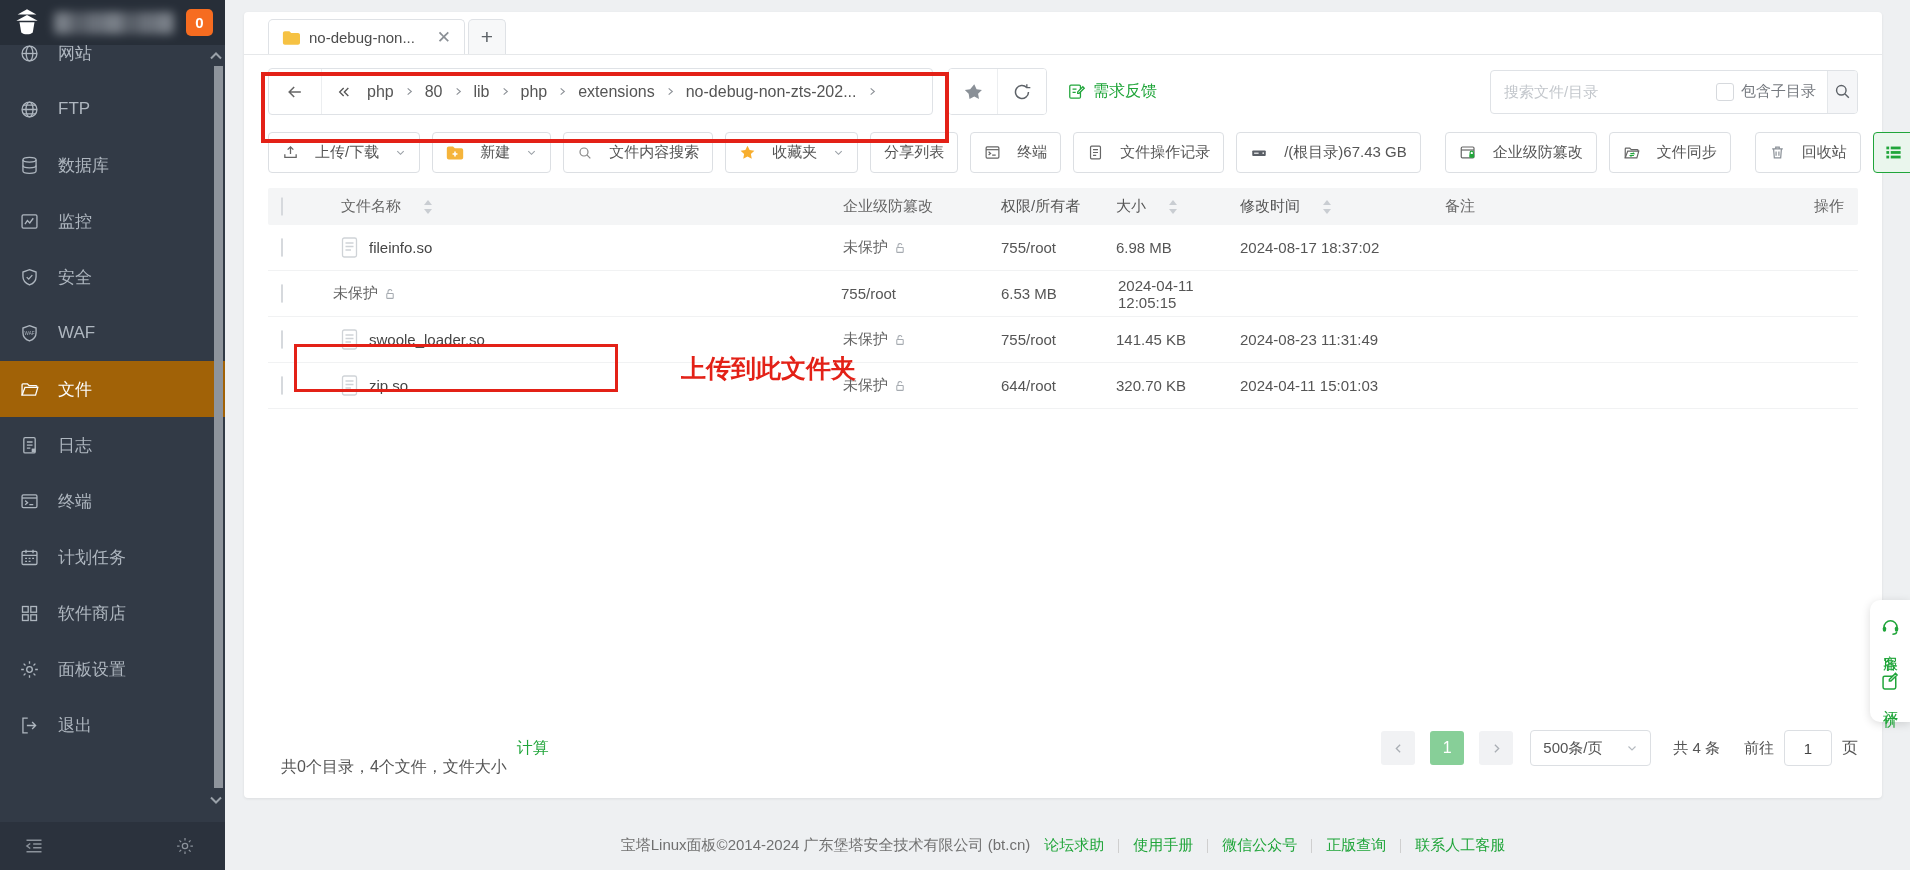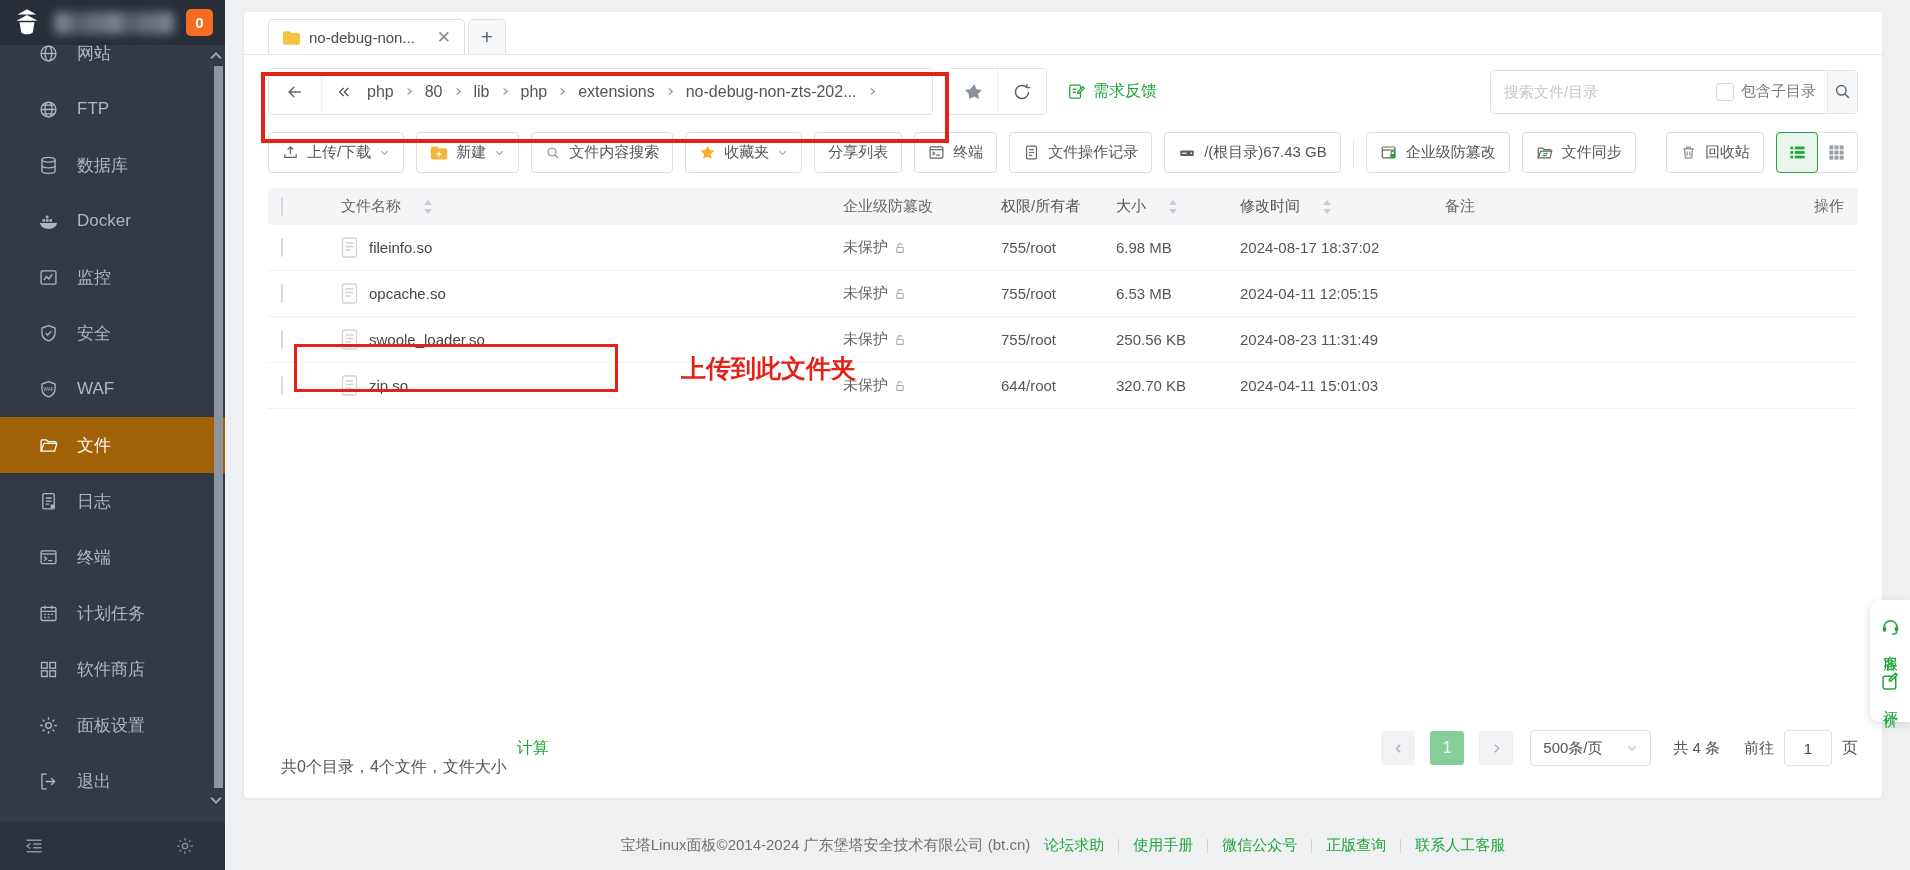--- a/index.html
+++ b/index.html
@@ -6,21 +6,21 @@
   body{font-family:"Liberation Sans","DejaVu Sans",sans-serif;}
   #app{position:relative;width:1910px;height:870px;background:#eef0f2;overflow:hidden;}
   svg{display:block;}
   
   .sidebar{position:absolute;left:0;top:0;width:225px;height:870px;background:#323a46;}
   .logo-bar{position:relative;z-index:3;height:45px;background:#272e38;display:flex;align-items:center;padding:0 12px;}
   .logo-ic{width:30px;height:30px;}
   .blur-name{flex:1;height:22px;margin:0 12px;border-radius:3px;background:repeating-linear-gradient(90deg,#8d939b 0 16px,#666c75 16px 34px,#7b818a 34px 52px);filter:blur(5px);opacity:.8;}
   .badge{background:#f66c20;color:#fff;font-size:15px;font-weight:bold;min-width:27px;height:27px;border-radius:5px;display:flex;align-items:center;justify-content:center;}
   .menu{position:absolute;top:45px;bottom:48px;left:0;right:0;overflow:hidden;z-index:1;}
-  .menu-item{height:56px;display:flex;align-items:center;padding-left:38px;gap:18px;color:#aeb6bf;font-size:17px;cursor:pointer;}
+  .menu-item{height:56px;display:flex;align-items:center;padding-left:19px;gap:18px;color:#aeb6bf;font-size:17px;cursor:pointer;}
   .menu-item:first-child{margin-top:-20px;}
   .menu-item.active{background:#a16207;color:#fbfcfd;}
   .menu-item .mi{width:21px;height:21px;flex:0 0 21px;}
   .sb-arrow{position:absolute;right:2px;color:#9aa1a9;z-index:2;}
   .sb-thumb{position:absolute;right:2px;top:66px;width:9px;height:722px;background:#8e949c;z-index:2;}
   .side-foot{position:absolute;bottom:0;left:0;right:0;height:48px;background:#2b323d;display:flex;align-items:center;justify-content:space-between;padding:0 30px 0 24px;color:#8b929b;z-index:3;}
   .side-foot svg{width:20px;height:20px;}
   
   .card{position:absolute;left:244px;top:12px;width:1638px;height:786px;background:#fff;border-radius:4px;box-shadow:0 1px 3px rgba(0,0,0,.08);}
   
@@ -41,21 +41,21 @@
   .mg-btn + .mg-btn{border-left:1px solid #eceef0;}
   .feedback{margin-left:20px;color:#20a53a;font-size:16px;display:flex;align-items:center;gap:7px;cursor:pointer;}
   .search-box{margin-left:auto;width:368px;height:44px;box-sizing:border-box;border:1px solid #dfe2e6;border-radius:4px;display:flex;align-items:center;overflow:hidden;background:#fff;}
   .search-box input{flex:1;border:none;outline:none;padding:0 13px;font-size:15px;color:#333;font-family:inherit;background:transparent;}
   .search-box input::placeholder{color:#c3c7cc;}
   .subdir{display:flex;align-items:center;gap:7px;color:#75797f;font-size:15px;padding-right:11px;white-space:nowrap;}
   .cb{width:18px;height:18px;box-sizing:border-box;border:1px solid #d6d9dd;border-radius:3px;background:#fff;cursor:pointer;flex:0 0 18px;}
   .search-btn{width:56px;align-self:stretch;border-left:1px solid #e4e7ea;background:#f5f6f8;display:flex;align-items:center;justify-content:center;color:#5d6268;cursor:pointer;}
   
   .toolbar{margin-top:17px;padding:0 24px;display:flex;align-items:center;gap:12px;}
-  .tbtn{height:41px;box-sizing:border-box;border:1px solid #dcdfe3;border-radius:4px;background:#fff;display:inline-flex;align-items:center;gap:8px;padding:0 13px;font-size:15px;color:#555;cursor:pointer;white-space:nowrap;}
+  .tbtn{height:41px;box-sizing:border-box;border:1px solid #dcdfe3;border-radius:4px;background:#fff;display:inline-flex;align-items:center;gap:16px;padding:0 13px;font-size:15px;color:#555;cursor:pointer;white-space:nowrap;}
   .caret{color:#9aa0a6;}
   .vsep{width:1px;height:26px;background:#e0e3e6;}
   .view-group{display:flex;}
   .vbtn{width:42px;height:41px;box-sizing:border-box;border:1px solid #dcdfe3;display:flex;align-items:center;justify-content:center;background:#fff;cursor:pointer;}
   .vbtn.list{border-color:#20a53a;background:#eaf6ed;border-radius:4px;z-index:1;}
   .vbtn.grid{border-left:none;border-radius:0 4px 4px 0;margin-left:-2px;}
   
   .ftable{margin:15px 24px 0;font-size:15px;}
   .thead,.trow{display:grid;grid-template-columns:57px 510px 160px 115px 122px 205px 308px 1fr;align-items:center;}
   .thead{height:37px;background:#f4f5f6;color:#666;border-radius:2px;}
@@ -129,30 +129,20 @@
       </div>
       <div class="menu-item">
         <svg class="mi" viewBox="0 0 24 24" fill="none" stroke="currentColor" stroke-width="1.5">
             <ellipse cx="12" cy="5.5" rx="7.5" ry="2.7"></ellipse>
             <path d="M4.5 5.5V12c0 1.5 3.4 2.7 7.5 2.7s7.5-1.2 7.5-2.7V5.5"></path>
             <path d="M4.5 12v6.3c0 1.5 3.4 2.7 7.5 2.7s7.5-1.2 7.5-2.7V12"></path>
           </svg>
         <span>数据库</span>
       </div>
       <div class="menu-item">
-        <svg class="mi" viewBox="0 0 24 24" fill="currentColor">
-            <rect x="5" y="9.3" width="3" height="3"></rect>
-            <rect x="9" y="9.3" width="3" height="3"></rect>
-            <rect x="13" y="9.3" width="3" height="3"></rect>
-            <rect x="9" y="5.3" width="3" height="3"></rect>
-            <path d="M2.2 13.8h19.6c-.7 4-4.5 6.7-9.8 6.7s-9-2.7-9.8-6.7z"></path>
-          </svg>
-        <span>Docker</span>
-      </div>
-      <div class="menu-item">
         <svg class="mi" viewBox="0 0 24 24" fill="none" stroke="currentColor" stroke-width="1.5">
             <rect x="3.5" y="4.5" width="17" height="15" rx="1.5"></rect>
             <path d="M6.8 15l2.8-4 2.7 2.7 4-5.4"></path>
           </svg>
         <span>监控</span>
       </div>
       <div class="menu-item">
         <svg class="mi" viewBox="0 0 24 24" fill="none" stroke="currentColor" stroke-width="1.5">
             <path d="M12 3l7.5 2.8V11c0 4.8-3.2 7.9-7.5 9.5C7.7 18.9 4.5 15.8 4.5 11V5.8z"></path>
             <path d="M8.8 11.6l2.3 2.3 4.1-4.6"></path>
@@ -503,27 +493,20 @@
         </div>
         <div class="c-perm">755/root</div>
         <div class="c-size">6.98 MB</div>
         <div class="c-time">2024-08-17 18:37:02</div>
         <div class="c-note"></div>
         <div class="c-act"></div>
       </div>
 
       <div class="trow">
         <div class="c-check"><span class="cb"></span></div>
-        <div class="c-name">
-          <svg width="17" height="21" viewBox="0 0 17 21">
-              <rect x="1.5" y="1" width="14" height="19" rx="1.8" fill="#fff" stroke="#cfd3d7" stroke-width="1.3"></rect>
-              <path d="M4.5 6h8M4.5 9.5h8M4.5 13h5.5" stroke="#cfd3d7" stroke-width="1.3"></path>
-            </svg>
-          <span class="fname">opcache.so</span>
-        </div>
         <div class="c-tamper">
           <span>未保护</span>
           <svg width="14" height="14" viewBox="0 0 24 24" fill="none" stroke="#a5aab0" stroke-width="1.8">
               <path d="M8.5 11V8a3.5 3.5 0 016.8-1.2"></path>
               <rect x="6.5" y="11" width="11" height="8.5" rx="1.2"></rect>
             </svg>
         </div>
         <div class="c-perm">755/root</div>
         <div class="c-size">6.53 MB</div>
         <div class="c-time">2024-04-11 12:05:15</div>
@@ -541,21 +524,21 @@
           <span class="fname">swoole_loader.so</span>
         </div>
         <div class="c-tamper">
           <span>未保护</span>
           <svg width="14" height="14" viewBox="0 0 24 24" fill="none" stroke="#a5aab0" stroke-width="1.8">
               <path d="M8.5 11V8a3.5 3.5 0 016.8-1.2"></path>
               <rect x="6.5" y="11" width="11" height="8.5" rx="1.2"></rect>
             </svg>
         </div>
         <div class="c-perm">755/root</div>
-        <div class="c-size">250.56 KB</div>
+        <div class="c-size">141.45 KB</div>
         <div class="c-time">2024-08-23 11:31:49</div>
         <div class="c-note"></div>
         <div class="c-act"></div>
       </div>
 
       <div class="trow">
         <div class="c-check"><span class="cb"></span></div>
         <div class="c-name">
           <svg width="17" height="21" viewBox="0 0 17 21">
               <rect x="1.5" y="1" width="14" height="19" rx="1.8" fill="#fff" stroke="#cfd3d7" stroke-width="1.3"></rect>

